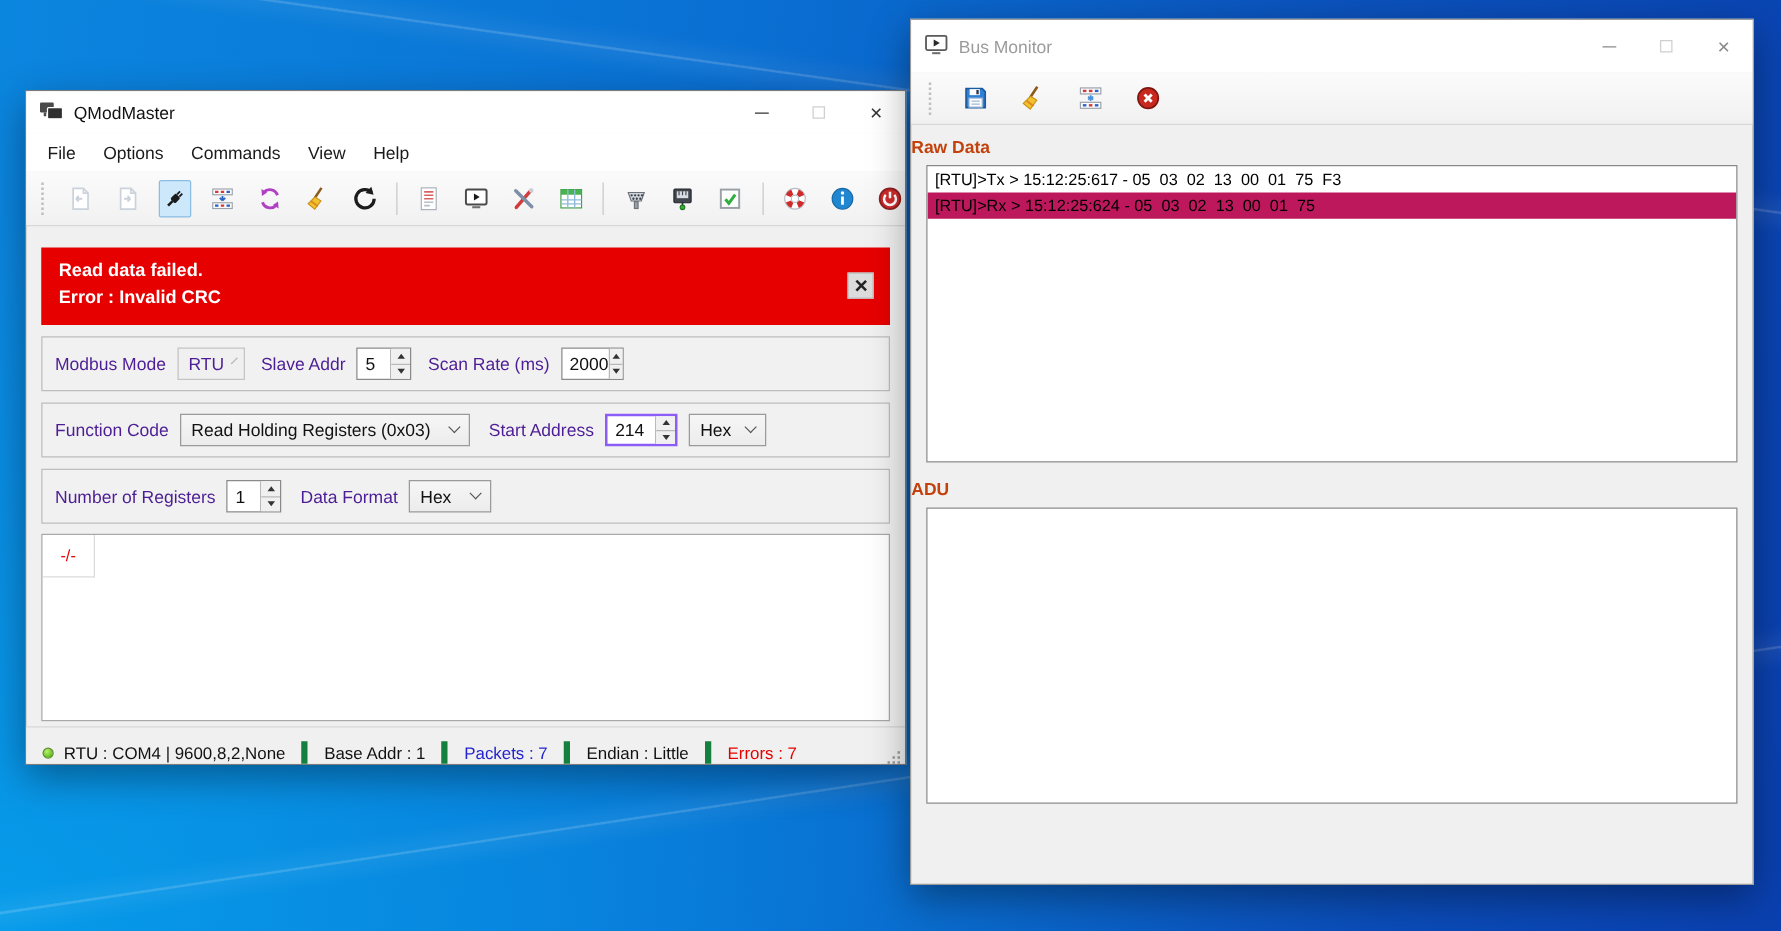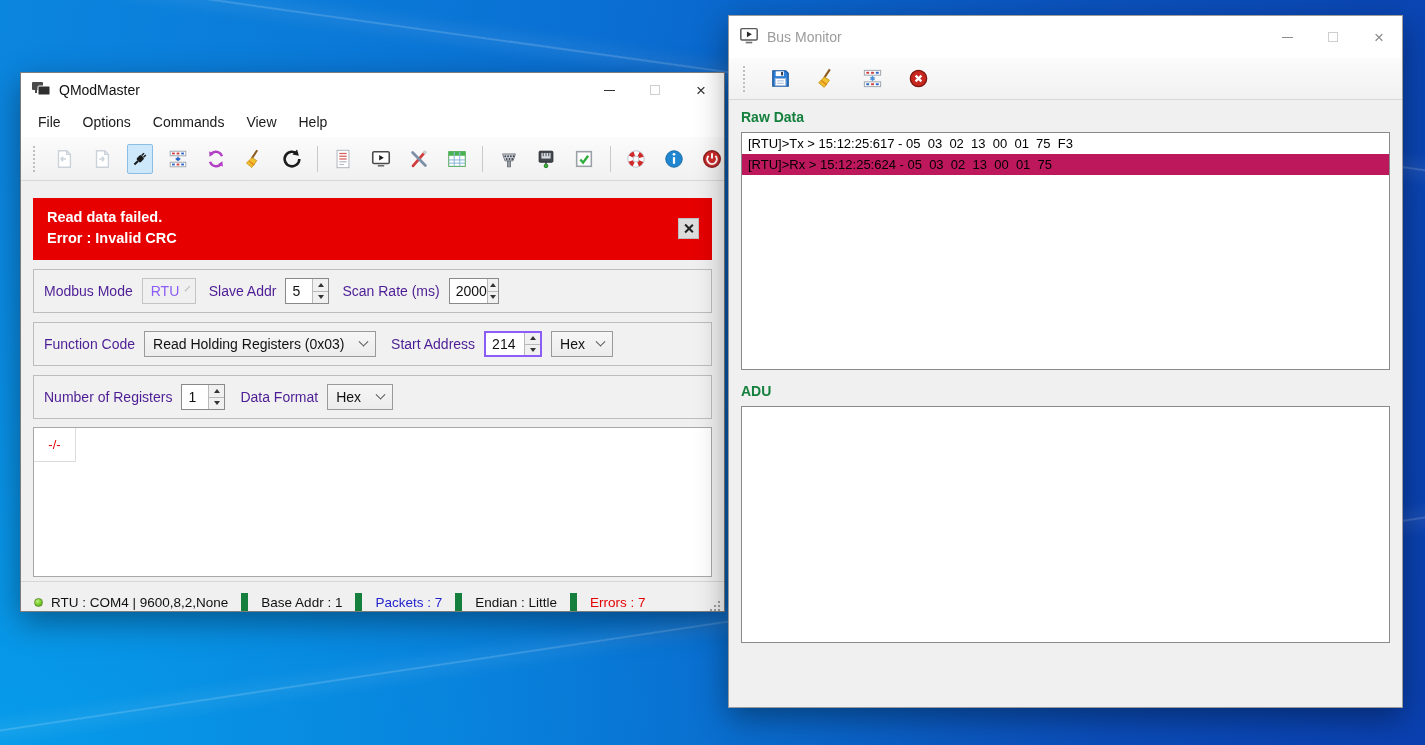--- a/index.html
+++ b/index.html
@@ -55,57 +55,57 @@
 
   .ctl-row { margin:9px 12px 0 12px; height:44px; background:#f1f1f1; border:1px solid #bdbdbd;
     display:flex; align-items:center; padding:0 10px; gap:9px; }
   .lbl { color:#4c1d95; white-space:nowrap; }
 
   .combo { height:26px; background:linear-gradient(#f6f6f6,#ececec); border:1px solid #9a9a9a;
     display:flex; align-items:center; padding:0 8px; gap:8px; }
   .combo .val { white-space:nowrap; }
   .chev { width:7px; height:7px; border-right:1.5px solid #555; border-bottom:1.5px solid #555;
     transform:rotate(45deg) translate(-2px,-2px); margin-left:auto; }
-  .combo.disabled { background:#f0f0f0; border-color:#c4c4c4; color:#8b5cf6; }
+  .combo.disabled { background:#f0f0f0; border-color:#c4c4c4; color:#4c1d95; }
   .combo.disabled .chev { border-color:#b8b8b8; }
 
   .spin { height:26px; background:#fff; border:1px solid #8a8a8a; display:flex; }
   .spin.focused { border:2px solid #8b5cf6; }
   .spin .spin-val { flex:1; display:flex; align-items:center; padding-left:6px; }
   .spin-btns { width:16px; border-left:1px solid #b9b9b9; display:flex; flex-direction:column; }
   .spin-b { flex:1; background:#f0f0f0; display:flex; align-items:center; justify-content:center; }
   .spin-b + .spin-b { border-top:1px solid #b9b9b9; }
   .t-up { width:0; height:0; border-left:3.5px solid transparent; border-right:3.5px solid transparent; border-bottom:4.5px solid #333; }
   .t-down { width:0; height:0; border-left:3.5px solid transparent; border-right:3.5px solid transparent; border-top:4.5px solid #333; }
 
   .data-table { margin:8px 12px 0 12px; height:150px; background:#fff; border:1px solid #a8a8a8; position:relative; }
   .data-cell { position:absolute; left:0; top:0; width:42px; height:34px;
     border-right:1px solid #dcdcdc; border-bottom:1px solid #dcdcdc;
     color:#e60000; font-size:13px; display:flex; align-items:center; justify-content:center; }
 
   .statusbar { position:absolute; left:0; bottom:0; width:100%; height:30px; background:#f0f0f0;
     border-top:1px solid #d6d6d6; display:flex; align-items:flex-end; font-size:13.5px; }
   .sb-item { padding:0 13px; display:flex; align-items:center; gap:8px; height:18px; white-space:nowrap; }
-  .sb-item + .sb-item { border-left:7px solid #15803d; }
+  .sb-item + .sb-item { border-left:5px solid #15803d; }
   .led { width:9px; height:9px; border-radius:50%;
     background:radial-gradient(circle at 35% 30%, #b9f07a, #71c825 60%, #4c9612); border:1px solid #5e8f2c; }
   .sb-packets { color:#2323cd; }
   .sb-errors { color:#e60000; }
   .grip { margin-left:auto; margin-right:4px; width:11px; height:11px; position:relative; }
   .grip i { position:absolute; width:2px; height:2px; background:#9d9d9d; }
   .grip i:nth-child(1){ right:0; bottom:0; } .grip i:nth-child(2){ right:4px; bottom:0; }
   .grip i:nth-child(3){ right:0; bottom:4px; } .grip i:nth-child(4){ right:8px; bottom:0; }
   .grip i:nth-child(5){ right:0; bottom:8px; } .grip i:nth-child(6){ right:4px; bottom:4px; }
 
   
   #bm { left:728px; top:15px; width:675px; height:693px; border-color:#9b9b9b; }
   #bm .titlebar { height:42px; }
   #bm .title-text { color:#9b9b9b; }
   #bm .toolbar { height:42px; gap:16px; padding-left:14px; }
-  .section-label { margin:9px 0 0 12px; font-weight:bold; font-size:14px; color:#15803d; }
+  .section-label { margin:9px 0 0 0; font-weight:bold; font-size:14px; color:#c2410c; }
   .bm-box { margin:7px 12px 0 12px; background:#fff; border:1px solid #8a8a8a; }
   #bm-rawlist { height:238px; overflow:hidden; }
   .bm-row { height:21px; line-height:21px; padding-left:6px; font-size:13px; white-space:pre; color:#000; }
   .bm-row:nth-child(2) { background:#be185d; }
   #bm-adu { height:237px; }
 </style>
 </head>
 <body>
 
 <div class="desktop">

